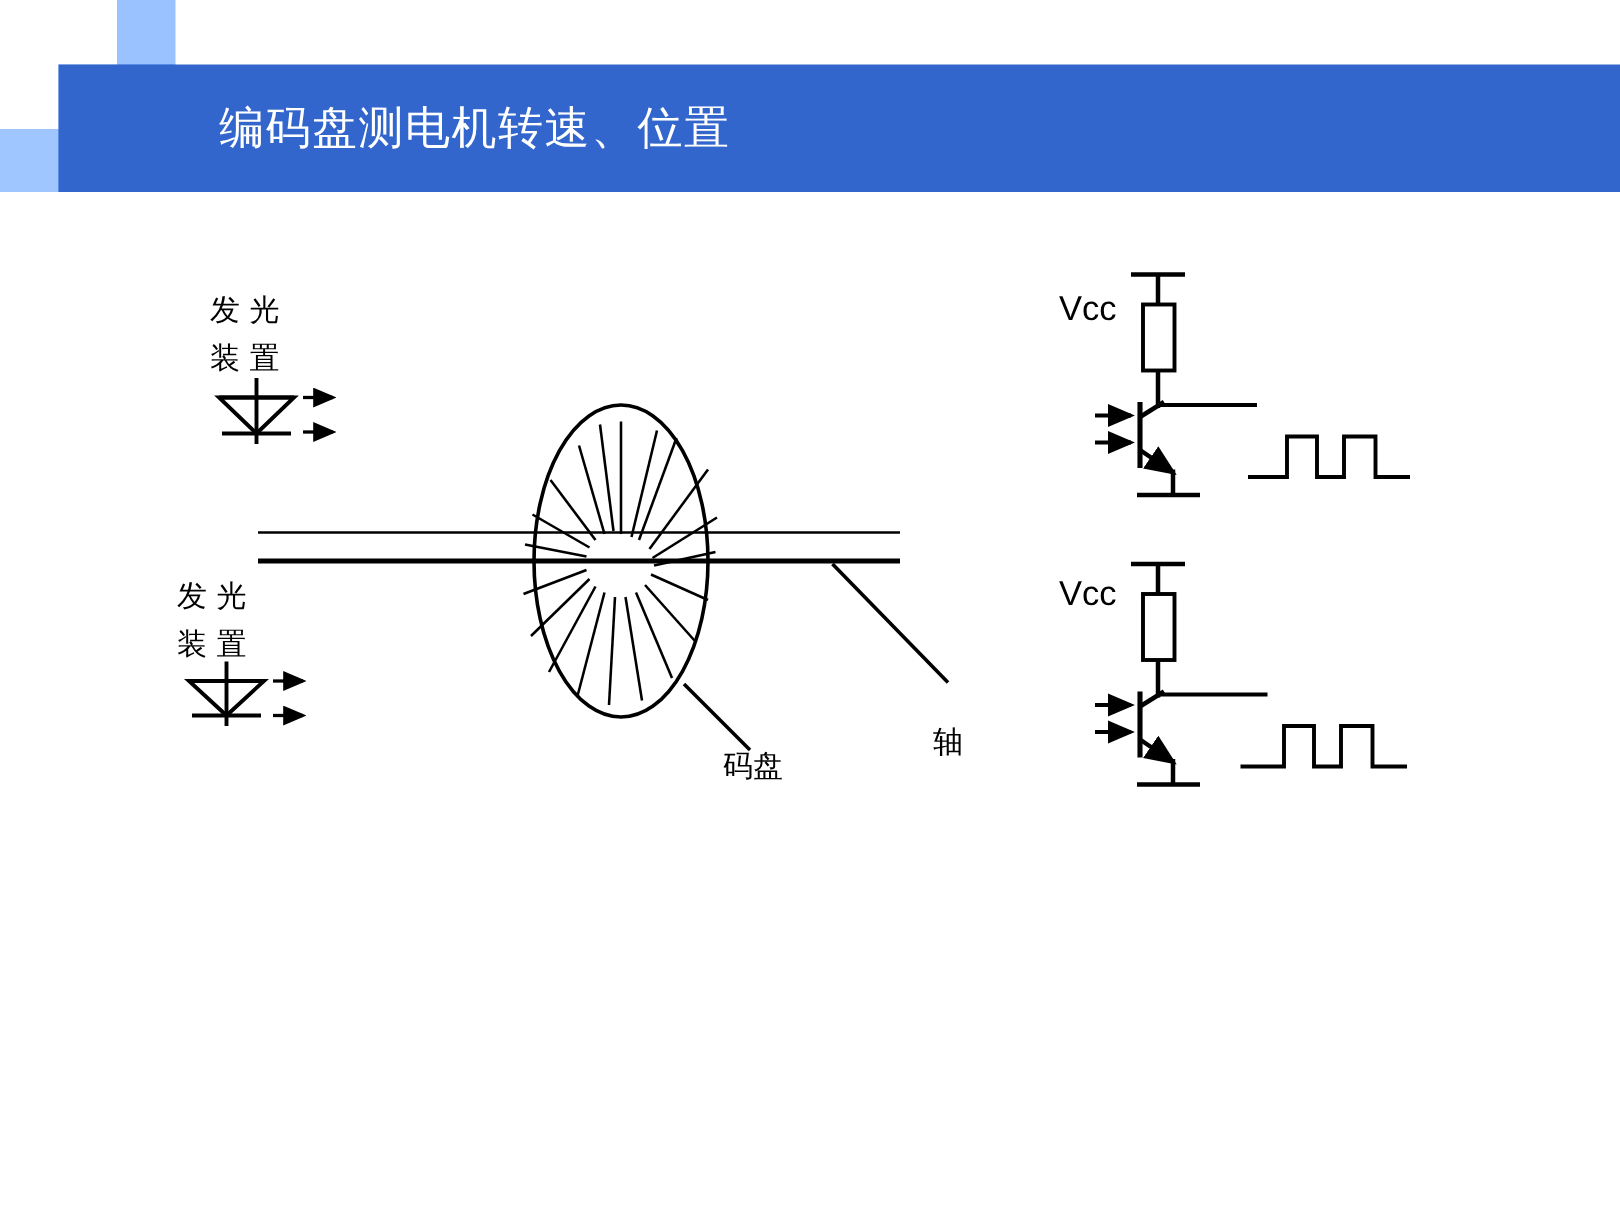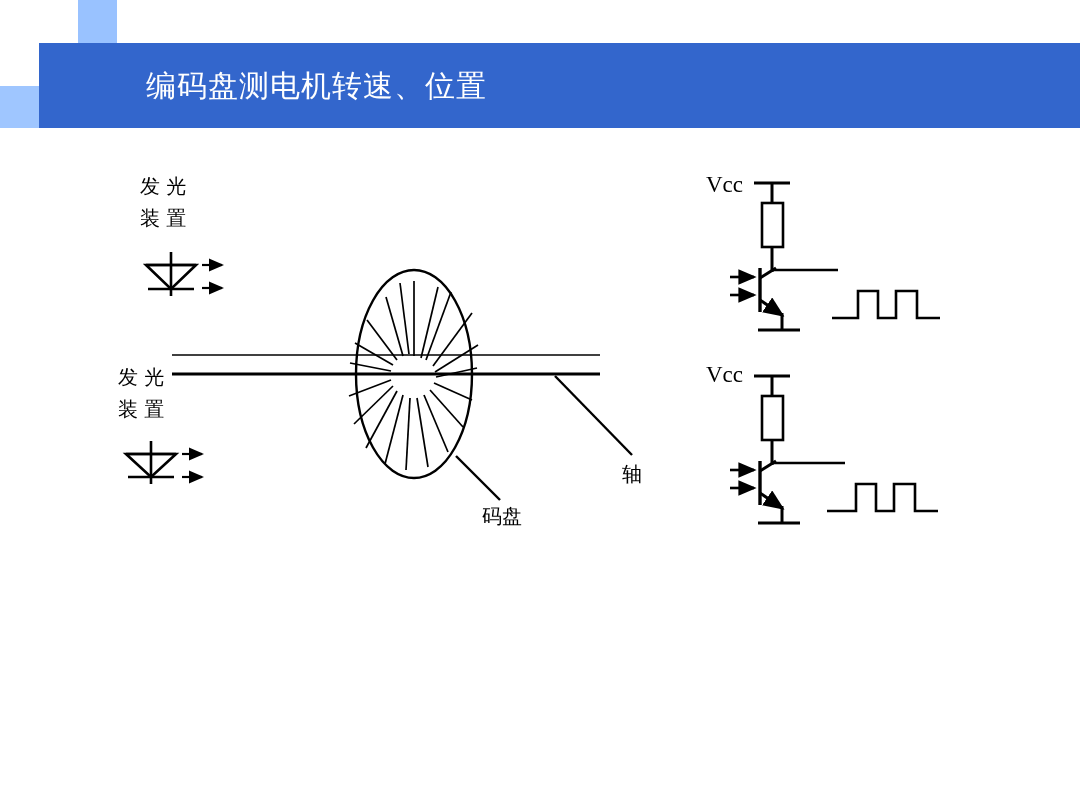--- a/index.html
+++ b/index.html
@@ -69,24 +69,25 @@
     white-space: nowrap;
   }
 
   
   .lbl {
     position: absolute;
     color: #000000;
     font-size: 21px;
     white-space: nowrap;
     line-height: 1.25;
+    margin-top: 20px;
   }
   .lbl-vcc {
     font-size: 23px;
-    font-family: Liberation Serif, serif;
+    font-family: Liberation Sans, sans-serif;
   }
   .lbl-cn {
     font-family: "DejaVu Sans", "Liberation Sans", sans-serif;
     font-size: 20px;
   }
 
   svg.diagram {
     position: absolute;
     left: 0; top: 0;
     width: 1080px;
@@ -104,21 +105,21 @@
   <div class="deco deco-band"></div>
   <div class="deco deco-band2"></div>
   <div class="deco deco-colmid"></div>
   <div class="banner"></div>
   <div class="banner-title">编码盘测电机转速、位置</div>
 
   <div class="lbl lbl-cn" style="left:140px; top:174px;">发 光</div>
   <div class="lbl lbl-cn" style="left:140px; top:206px;">装 置</div>
   <div class="lbl lbl-cn" style="left:118px; top:365px;">发 光</div>
   <div class="lbl lbl-cn" style="left:118px; top:397px;">装 置</div>
-  <div class="lbl lbl-cn" style="left:482px; top:504px;">码盘</div>
+  <div class="lbl lbl-cn" style="left:482px; top:478px;">码盘</div>
   <div class="lbl lbl-cn" style="left:622px; top:462px;">轴</div>
   <div class="lbl lbl-vcc" style="left:706px; top:171px;">Vcc</div>
   <div class="lbl lbl-vcc" style="left:706px; top:361px;">Vcc</div>
 
   <svg class="diagram" viewBox="0 0 1080 810">
     <defs>
       <marker id="arrowSm" markerWidth="7" markerHeight="7" refX="6" refY="3" orient="auto">
         <path d="M0,0 L7,3 L0,6 z" fill="#000"></path>
       </marker>
     </defs>

